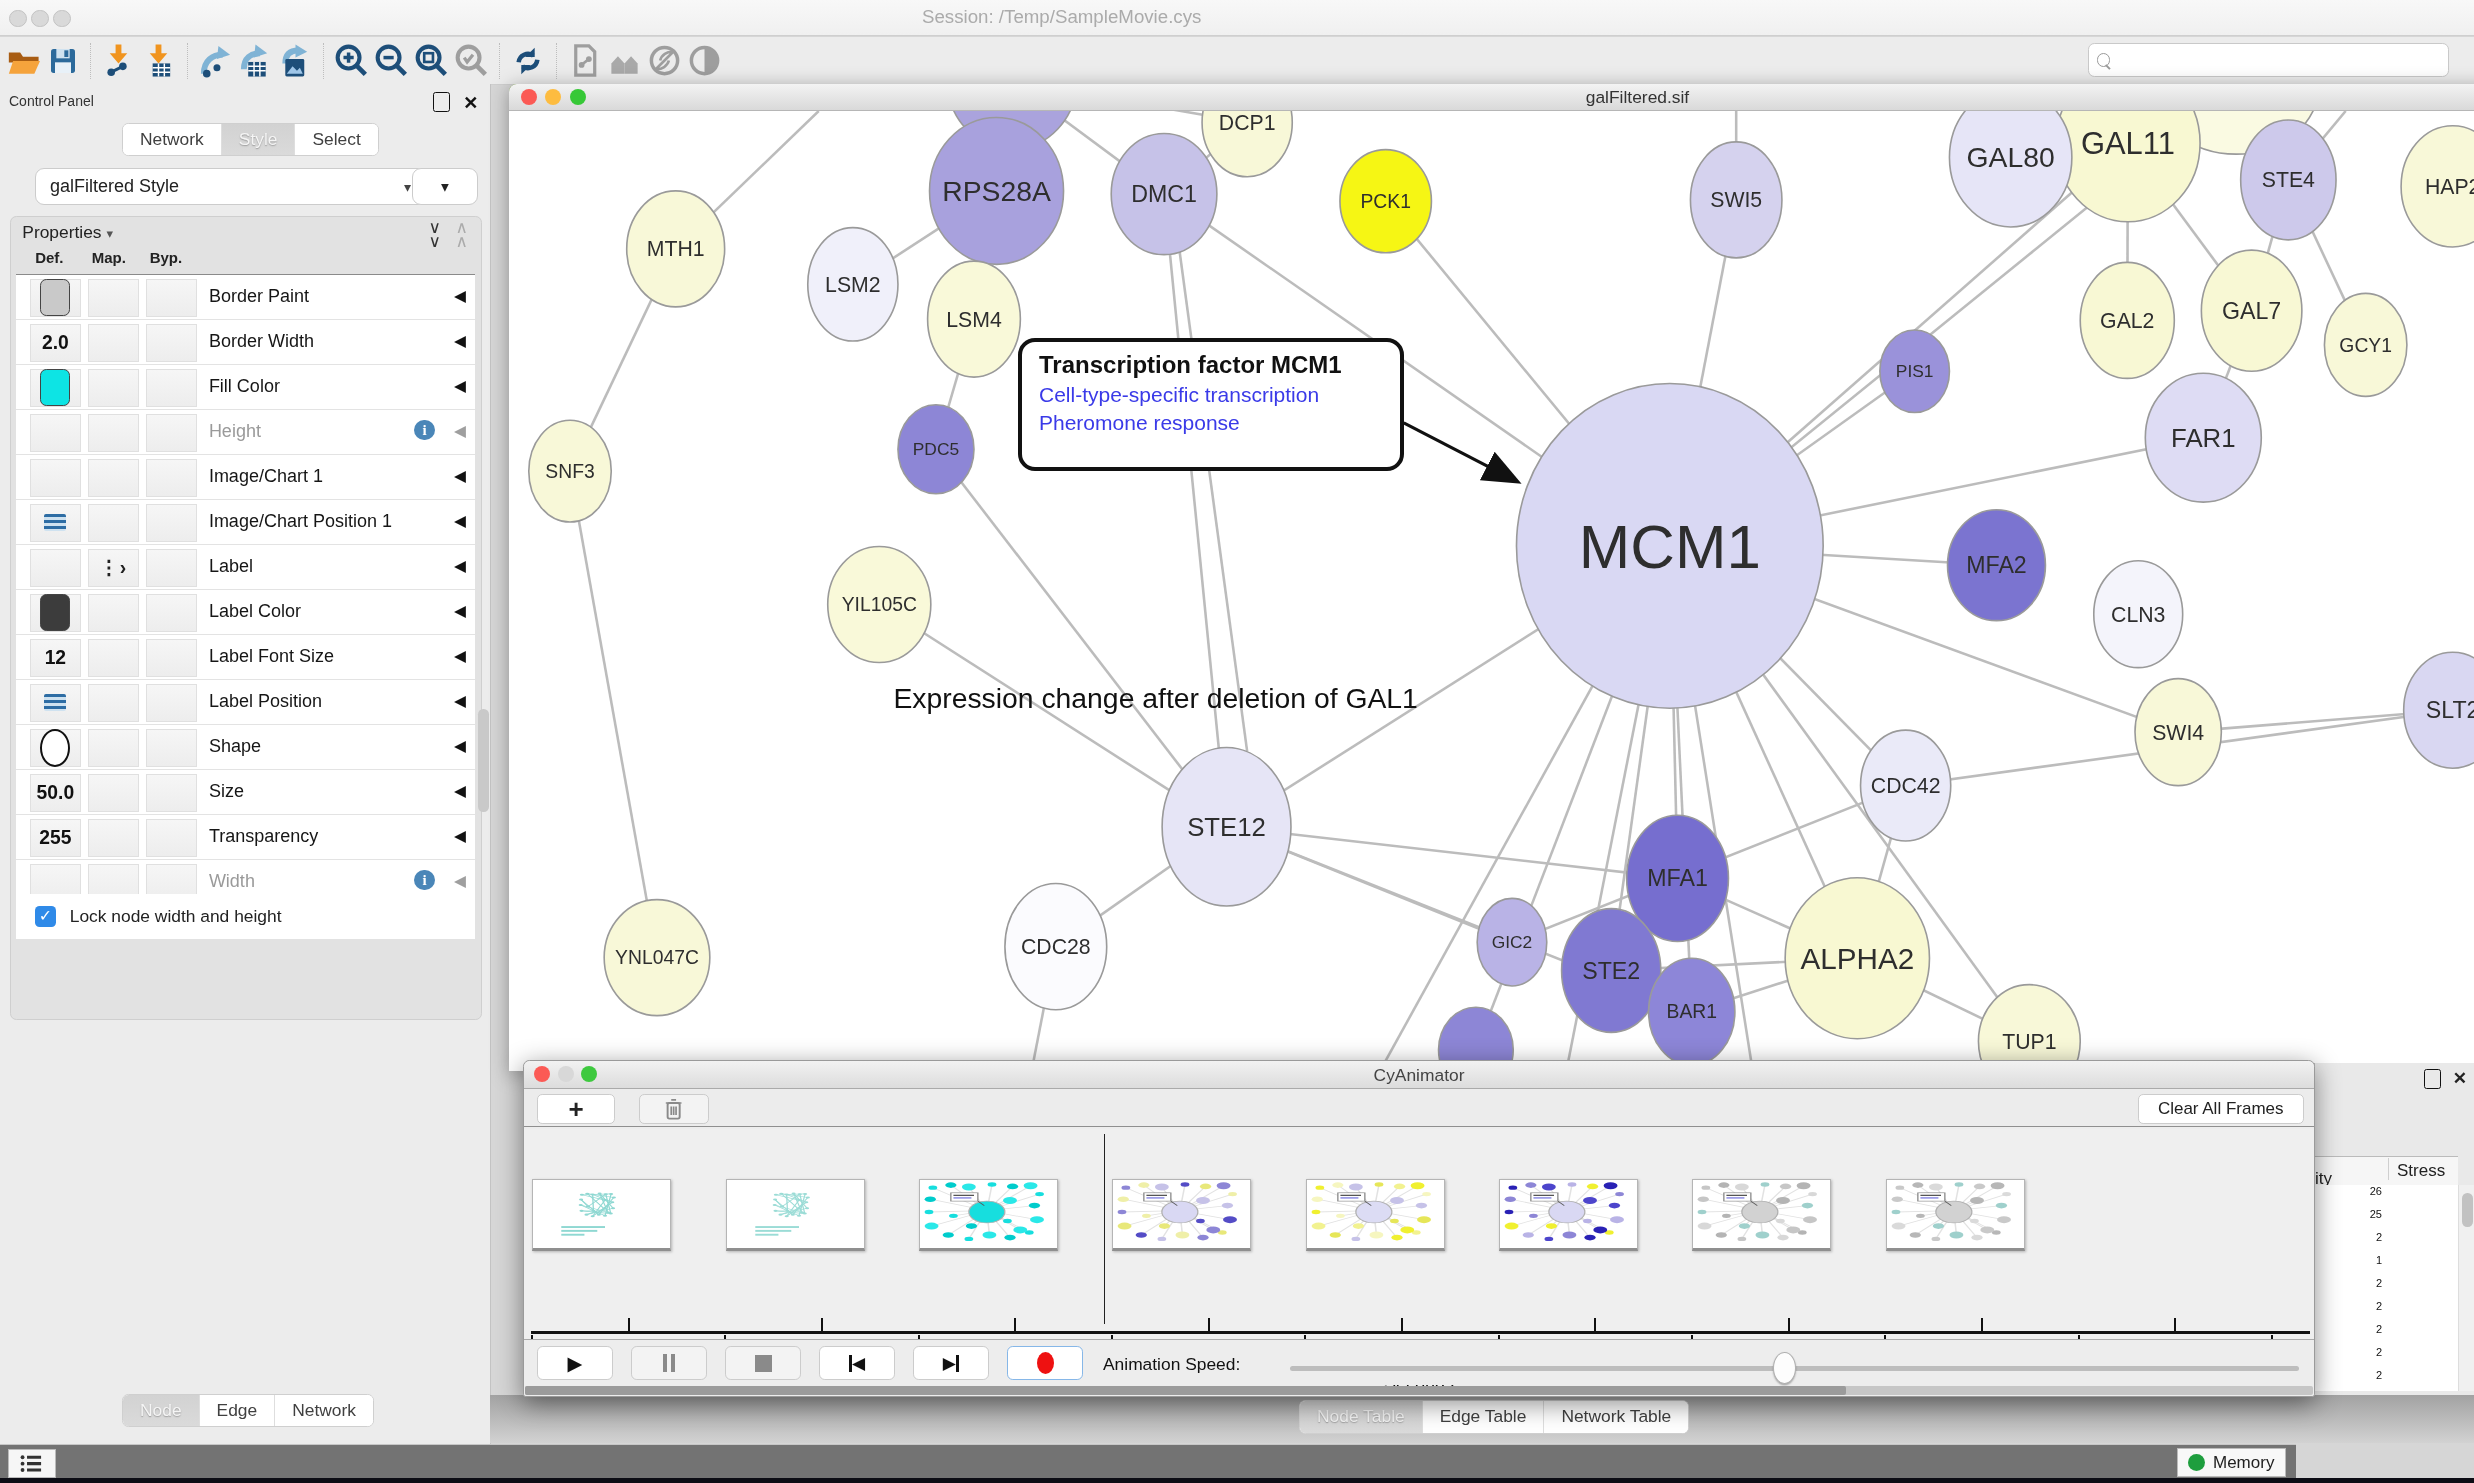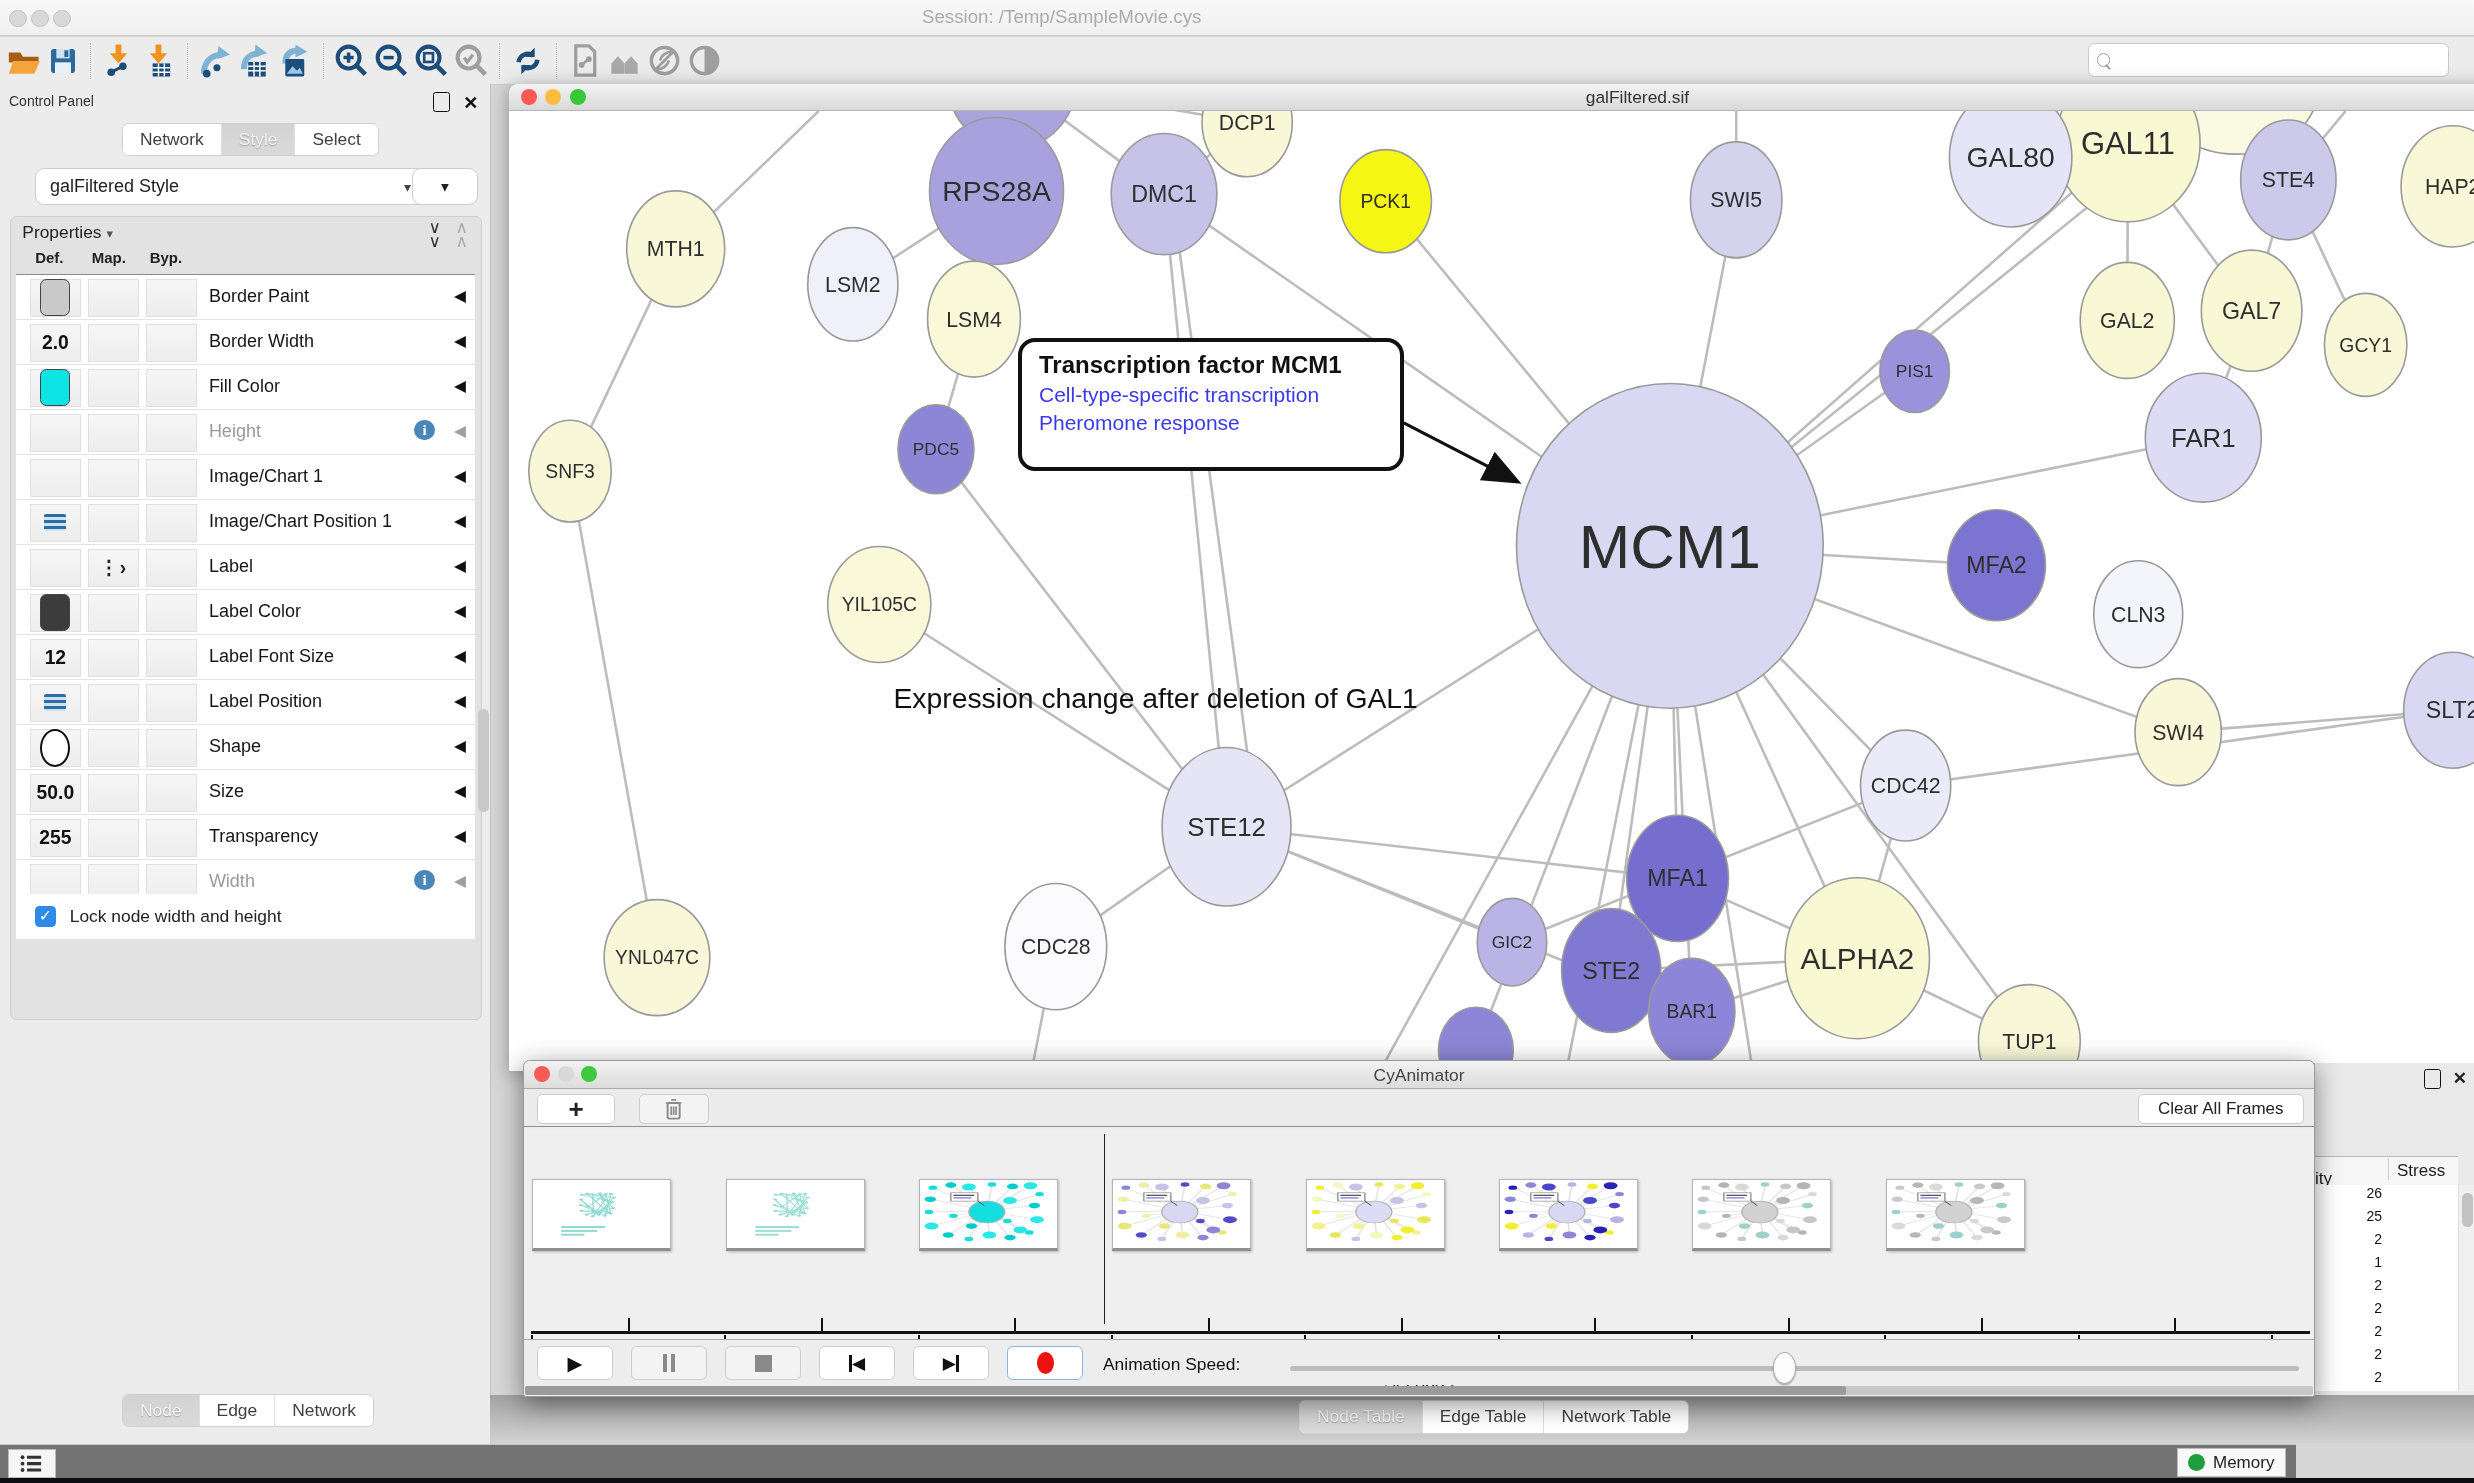--- a/index.html
+++ b/index.html
@@ -115,21 +115,21 @@
   #cy-thumb{position:absolute;left:0;top:0;width:1321px;height:9px;background:#9b9b9b;border-radius:1.9px}
   
   #table-panel{left:2314px;top:1063px;width:161px;height:380px;background:#e9e9e9;z-index:2;border-left:0.6px solid #bbb}
   #tp-icons{position:absolute;right:9px;top:5.2px;display:flex;gap:11.6px;align-items:center}
   #tp-header{position:absolute;left:0;top:93px;width:143px;height:28px;background:#f6f6f6;
              border-top:1.3px solid #bbb;border-bottom:1.3px solid #c6c6c6;font-size:17px;color:#222}
   #tp-h1{position:absolute;left:0;top:12px;width:64px;text-align:left}
   #tp-hdiv{position:absolute;left:73px;top:1.3px;width:1.3px;height:22px;background:#cfcfcf}
   #tp-h2{position:absolute;left:82px;top:3.9px;width:59px;overflow:hidden;white-space:nowrap}
   #tp-body{position:absolute;left:0;top:122px;width:143px;height:206px;background:#fff}
-  .tp-row{height:23px;font-size:14px;color:#111}
+  .tp-row{height:23px;font-size:11px;color:#111}
   .tp-row span{display:inline-block;width:67px;text-align:right}
   #tp-scroll{position:absolute;left:143px;top:122px;width:18px;height:206px;background:#f0f0f0;border-left:0.6px solid #ddd}
   #tp-thumbv{position:absolute;left:3.2px;top:7.7px;width:11px;height:34px;background:#c2c2c2;border-radius:5.2px}
   
   #bottom-strip{left:490px;top:1395px;width:1985px;height:48px;background:linear-gradient(#a2a2a2,#d2d2d2);z-index:2}
   #bs-tabs{position:absolute;left:809px;top:5.2px}
   #statusbar{left:0;top:1444px;width:2296px;height:35px;background:#737373;border-top:1.3px solid #c6c6c6;z-index:4}
   #list-btn{position:absolute;left:7.7px;top:3.9px;width:46px;height:27px;background:#f6f6f6;border:1.3px solid #bbb;
             display:flex;align-items:center;justify-content:center}
   #memory-btn{position:absolute;right:10.3px;top:3.2px;height:27px;background:#f8f8f8;border:1.3px solid #bbb;

